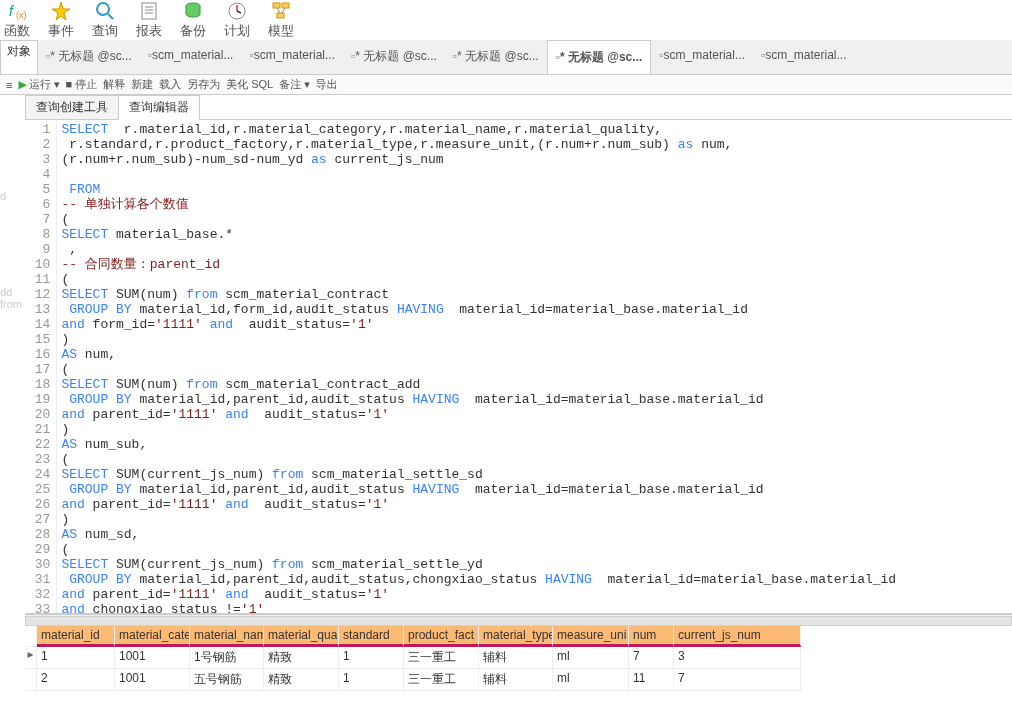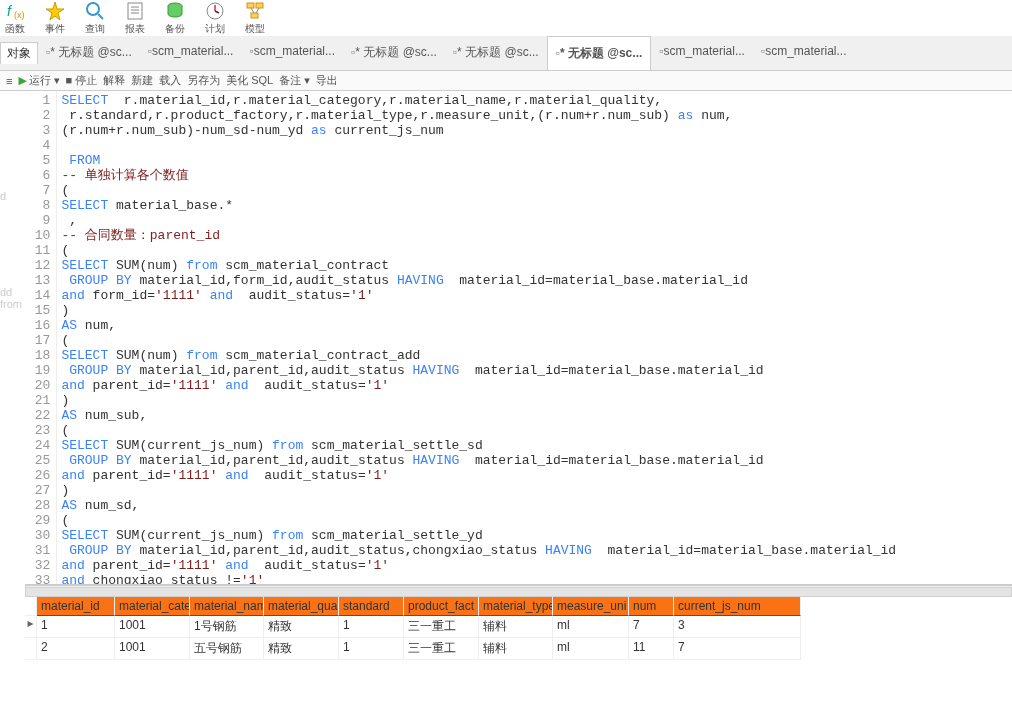--- a/index.html
+++ b/index.html
@@ -1,21 +1,21 @@
 <!DOCTYPE html>
 <html><head>
 <meta charset="utf-8">
 <style>
 *{margin:0;padding:0;box-sizing:border-box}
 body{font-family:"Microsoft YaHei","SimSun",Arial,sans-serif;font-size:12px;background:#fff;color:#333;user-select:none}
 .top-toolbar{display:flex;gap:18px;padding:0 4px}
 .tb-item{display:flex;flex-direction:column;align-items:center;cursor:pointer}
 .tb-item span.ic{width:22px;height:22px;display:block}
-.tb-item span.lbl{font-size:10px;color:#555}
-.tabbar{display:flex;align-items:center;border-bottom:1px solid #ccc;background:#f0f0f0}
+.tb-item span.lbl{font-size:13px;color:#555}
+.tabbar{display:flex;border-bottom:1px solid #ccc;background:#f0f0f0}
 .tabbar .obj-label{padding:2px 6px;background:#fff;border:1px solid #ccc;border-bottom:none}
 .doc-tab{padding:8px 8px;color:#555;cursor:pointer;white-space:nowrap}
 .doc-tab.active{background:#fff;border:1px solid #ccc;border-bottom:1px solid #fff;margin-bottom:-1px;font-weight:bold}
 .doc-tab .dot{color:#888}
 .action-bar{display:flex;align-items:center;gap:6px;padding:2px 6px;border-bottom:1px solid #ccc;background:#fafafa;font-size:11px}
 .act{color:#555;cursor:pointer}
 .act.run::before{content:'▶';color:#3a3;margin-right:2px}
 .hamb{color:#444}
 .subtabs{display:flex;border-bottom:1px solid #ccc}
 .subtab{padding:3px 10px;border:1px solid #ccc;border-bottom:none;background:#f4f4f4;cursor:pointer;margin-right:-1px}
@@ -26,21 +26,21 @@
 .kw{color:#3b82f6}
 .cmt{color:#7f1d1d}
 .scroll-track{height:12px;background:#f0f0f0;border-top:1px solid #ccc;border-bottom:1px solid #ccc;position:relative}
 .scroll-thumb{position:absolute;left:0;right:0;height:10px;top:1px;background:#e4e4e4;border:1px solid #d0d0d0}
 .res-tabs{display:flex;border-bottom:1px solid #ccc;margin-top:2px}
 .res-tab{padding:3px 12px;border:1px solid #ccc;border-bottom:none;background:#f4f4f4;cursor:pointer;margin-right:-1px}
 .res-tab.active{background:#fff;border-bottom:1px solid #fff;margin-bottom:-1px}
 .grid{font-size:12px}
 .grid .hdr,.grid .row{display:flex}
 .grid .cell{border-right:1px solid #eee;border-bottom:1px solid #eee;padding:2px 4px;overflow:hidden;white-space:nowrap}
-.grid .hdr .cell{background:#f97316;border-bottom:1px solid #be185d}
+.grid .hdr .cell{background:#fdba74;border-bottom:3px solid #be185d}
 .rowmark{width:12px;text-align:center;color:#666;border-right:1px solid #eee;border-bottom:1px solid #eee}
 .w-id{width:78px}.w-cat{width:75px}.w-name{width:74px}.w-qual{width:75px}.w-std{width:65px}.w-pf{width:75px}.w-mt{width:74px}.w-mu{width:76px}.w-num{width:45px}.w-cjn{width:127px}
 .leftpeek{position:absolute;left:0;top:190px;color:#ccc;font-size:11px}
 svg{display:block}
 </style>
 </head>
 <body>
 
 <div class="leftpeek">
   <span>d</span><br><br><br><br><br><br><br><br>
@@ -140,20 +140,24 @@
   <span class="act">解释</span>
   <span class="act">新建</span>
   <span class="act">载入</span>
   <span class="act">另存为</span>
   <span class="act">美化 SQL</span>
   <span class="act">备注 ▾</span>
   <span class="act">导出</span>
 </div>
 
 <div style="margin-left:25px">
+<div class="subtabs" id="subtabs">
+      <div class="subtab">查询创建工具</div>
+      <div class="subtab active">查询编辑器</div>
+    </div>
 
 <div class="editor">
   <div class="gutter" id="gutter">  1
   2
   3
   4
   5
   6
   7
   8

